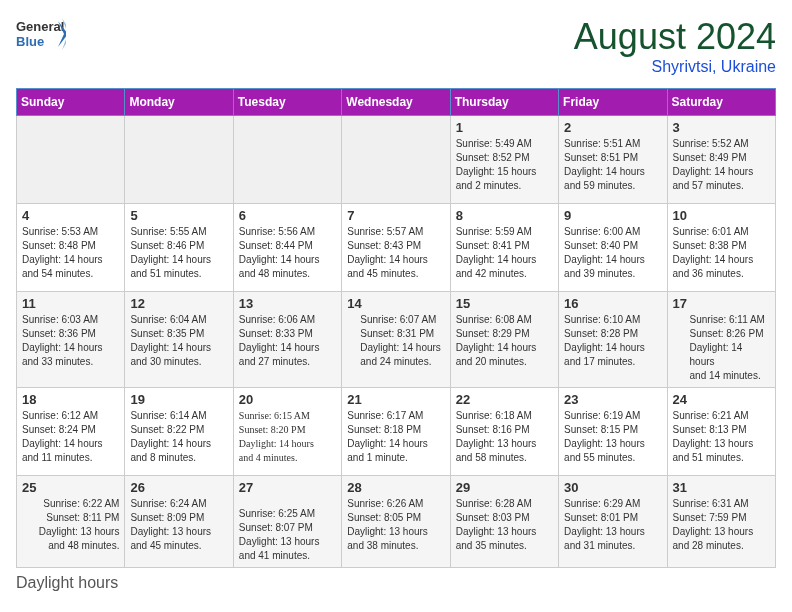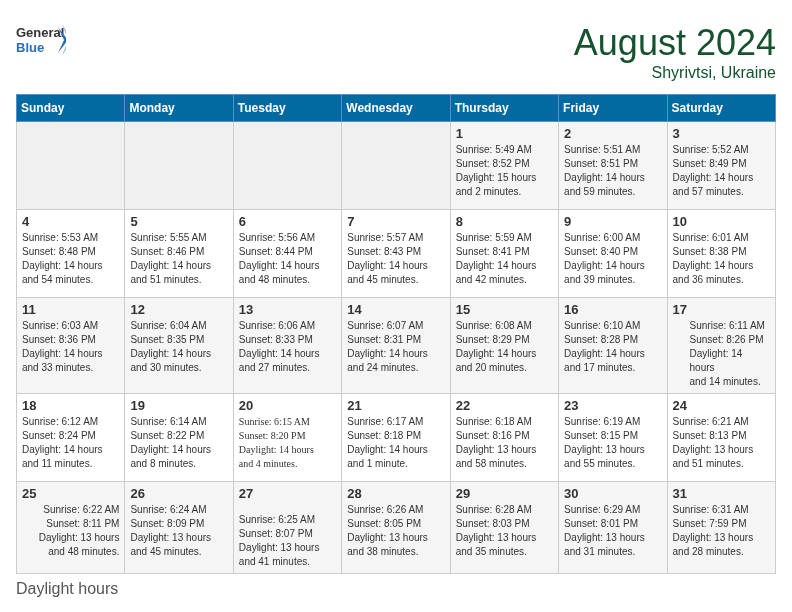--- a/index.html
+++ b/index.html
@@ -8,46 +8,45 @@
       background: #fff;
       width: 792px;
       min-height: 612px;
       padding: 16px;
     }
     .header {
       display: flex;
       justify-content: space-between;
       align-items: flex-start;
       margin-bottom: 12px;
-      margin-top: 6px;
     }
     .logo {
       display: flex;
       align-items: center;
       gap: 4px;
     }
     .title-block {
       text-align: right;
     }
     .title-block .month-year {
       font-size: 36px;
       font-weight: 300;
       color: #14532d;
     }
     .title-block .location {
       font-size: 16px;
-      color: #14532d;
+      color: #1d4ed8;
     }
     table {
       width: 100%;
       border-collapse: collapse;
       table-layout: fixed;
     }
     thead tr th {
-      background-color: #0369a1;
+      background-color: #a21caf;
       color: #fff;
       font-size: 12px;
       font-weight: bold;
       padding: 6px 4px;
       text-align: left;
       border: 1px solid #5590cc;
     }
     tbody tr td {
       vertical-align: top;
       border: 1px solid #ccc;
@@ -202,21 +201,21 @@
         </td>
         <td>
           <span class="day-number">13</span>
           <div class="day-info" style="white-space: pre-line;">Sunrise: 6:06 AM
 Sunset: 8:33 PM
 Daylight: 14 hours
 and 27 minutes.</div>
         </td>
         <td>
           <span class="day-number">14</span>
-          <div class="day-info" style="white-space: pre-line;">Sunrise: 6:07 AM
+          <div class="day-info" style="white-space: pre-line; margin-left: 13px;">Sunrise: 6:07 AM
 Sunset: 8:31 PM
 Daylight: 14 hours
 and 24 minutes.</div>
         </td>
         <td>
           <span class="day-number">15</span>
           <div class="day-info" style="white-space: pre-line;">Sunrise: 6:08 AM
 Sunset: 8:29 PM
 Daylight: 14 hours
 and 20 minutes.</div>

